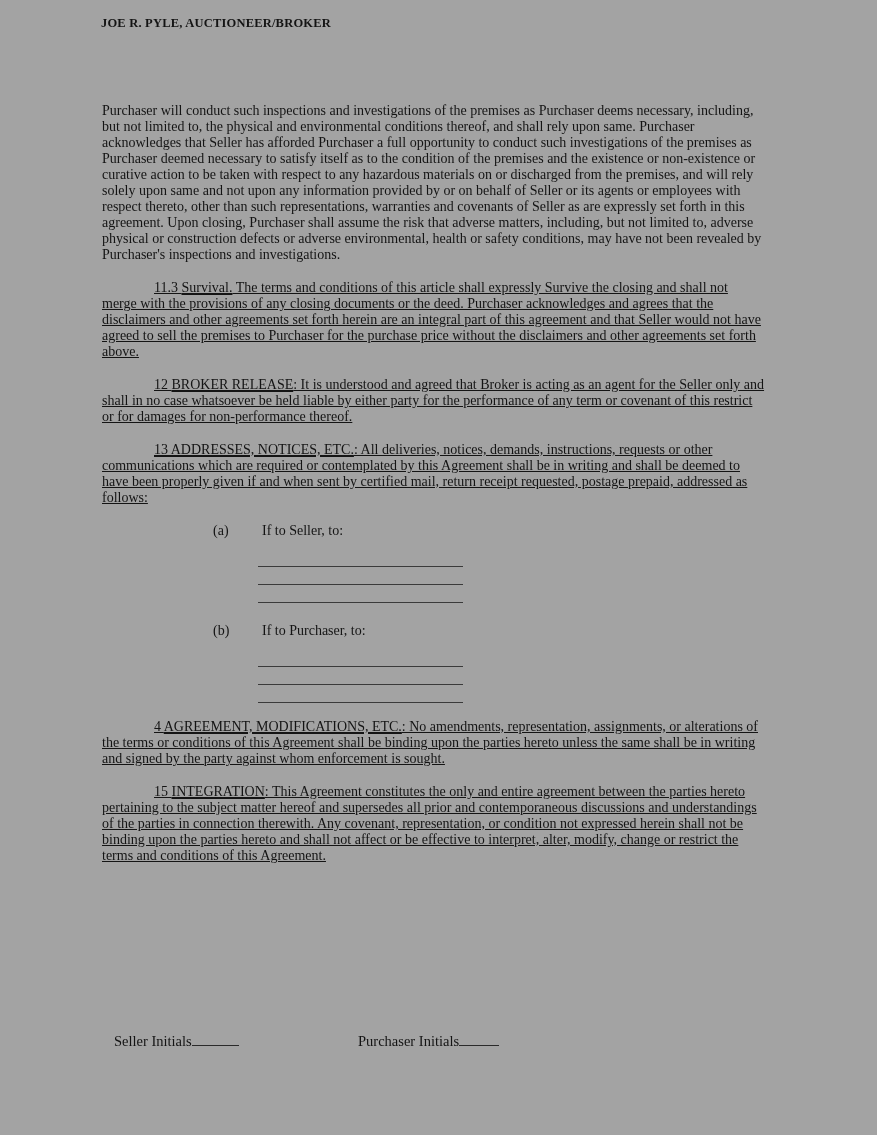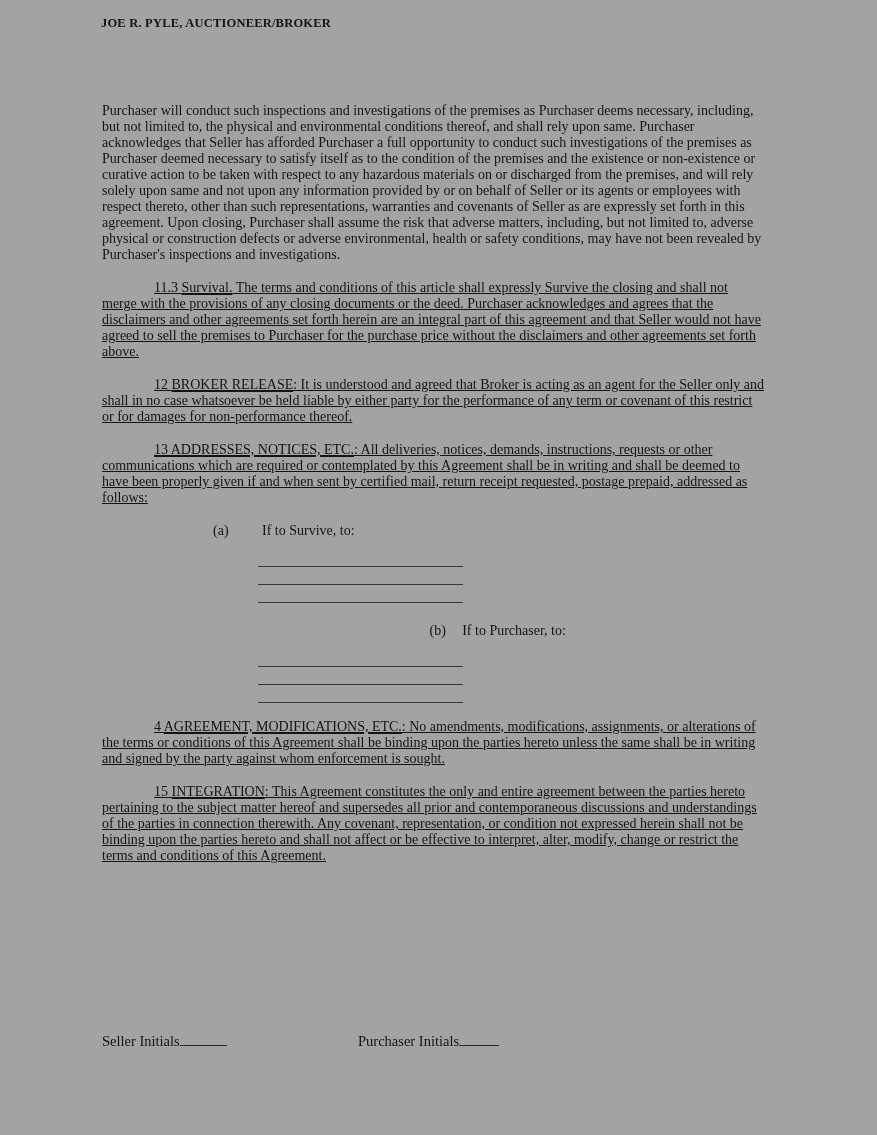--- a/index.html
+++ b/index.html
@@ -33,29 +33,29 @@
   .para { margin: 0 0 17px 0; }
   .section { text-indent: 52px; text-decoration: underline; }
   .u { text-decoration: underline; text-underline-offset: 2px; }
   .notice { margin: 0 0 20px 111px; text-indent: 0; }
   .notice-label { display: inline-block; width: 49px; }
   .blanks { margin-left: 45px; margin-top: 10px; }
   .blank-line {
     width: 205px; height: 17px;
     border-bottom: 1px solid #3a3a3a;
   }
-  .notice-b { margin-bottom: 16px; text-align: center; }
+  .notice-b { margin-bottom: 16px; }
   .footer {
     position: absolute;
     left: 102px; top: 1030px;
     width: 664px; height: 22px;
     font-size: 14.5px;
   }
   .footer-item { position: absolute; top: 0; white-space: nowrap; }
-  .footer-item.seller { left: 0; }
+  .footer-item.seller { left: 12px; }
   .footer-item.purchaser { left: 256px; }
   .init-blank {
     display: inline-block;
     height: 15px;
     border-bottom: 1px solid #2a2a2a;
   }
   .init-blank.seller-w { width: 47px; }
   .init-blank.purchaser-w { width: 40px; }
 </style>
 </head>
@@ -69,38 +69,38 @@
 
     <p class="para">Purchaser will conduct such inspections and investigations of the premises as Purchaser deems necessary, including, but not limited to, the physical and environmental conditions thereof, and shall rely upon same. Purchaser acknowledges that Seller has afforded Purchaser a full opportunity to conduct such investigations of the premises as Purchaser deemed necessary to satisfy itself as to the condition of the premises and the existence or non-existence or curative action to be taken with respect to any hazardous materials on or discharged from the premises, and will rely solely upon same and not upon any information provided by or on behalf of Seller or its agents or employees with respect thereto, other than such representations, warranties and covenants of Seller as are expressly set forth in this agreement. Upon closing, Purchaser shall assume the risk that adverse matters, including, but not limited to, adverse physical or construction defects or adverse environmental, health or safety conditions, may have not been revealed by Purchaser's inspections and investigations.</p>
 
     <p class="para section"><span>11.3 </span><span class="u">Survival.</span><span> The terms and conditions of this article shall expressly Survive the closing and shall not merge with the provisions of any closing documents or the deed.  Purchaser acknowledges and agrees that the disclaimers and other agreements set forth herein are an integral part of this agreement and that Seller would not have agreed to sell the premises to Purchaser for the purchase price without the disclaimers and other agreements set forth above.</span></p>
 
     <p class="para section"><span>12 </span><span class="u">BROKER RELEASE</span><span>: It is understood and agreed that Broker is acting as an agent for the Seller only and shall in no case whatsoever be held liable by either party for the performance of any term or covenant of this restrict or for damages for non-performance thereof.</span></p>
 
     <p class="para section"><span></span><span class="u">13 ADDRESSES, NOTICES, ETC.</span><span>: All deliveries, notices, demands, instructions, requests or other communications which are required or contemplated by this Agreement shall be in writing and shall be deemed to have been properly given if and when sent by certified mail, return receipt requested, postage prepaid, addressed as follows:</span></p>
 
     <div class="notice">
-      <div class="notice-head"><span class="notice-label">(a)</span><span>If to Survive, to:</span></div>
+      <div class="notice-head"><span class="notice-label">(a)</span><span>If to Seller, to:</span></div>
       <div class="blanks">
         <div class="blank-line"></div>
         <div class="blank-line"></div>
         <div class="blank-line"></div>
       </div>
     </div>
 
     <div class="notice notice-b">
       <div class="notice-head"><span class="notice-label">(b)</span><span>If to Purchaser, to:</span></div>
       <div class="blanks">
         <div class="blank-line"></div>
         <div class="blank-line"></div>
         <div class="blank-line"></div>
       </div>
     </div>
 
-    <p class="para section"><span>4 </span><span class="u">AGREEMENT, MODIFICATIONS, ETC.</span><span>: No amendments, modifications, assignments, or alterations of the terms or conditions of this Agreement shall be binding upon the parties hereto unless the same shall be in writing and signed by the party against whom enforcement is sought.</span></p>
+    <p class="para section"><span>4 </span><span class="u">AGREEMENT, MODIFICATIONS, ETC.</span><span>: No amendments, representation, assignments, or alterations of the terms or conditions of this Agreement shall be binding upon the parties hereto unless the same shall be in writing and signed by the party against whom enforcement is sought.</span></p>
 
     <p class="para section"><span>15 </span><span class="u">INTEGRATION</span><span>: This Agreement constitutes the only and entire agreement between the parties hereto pertaining to the subject matter hereof and supersedes all prior and contemporaneous discussions and understandings of the parties in connection therewith. Any covenant, representation, or condition not expressed herein shall not be binding upon the parties hereto and shall not affect or be effective to interpret, alter, modify, change or restrict the terms and conditions of this Agreement.</span></p>
 
 
   </div>
 
   <div class="footer">
     <div class="footer-item seller"><span>Seller Initials</span><span class="init-blank seller-w"></span></div>
     <div class="footer-item purchaser"><span>Purchaser Initials</span><span class="init-blank purchaser-w"></span></div>
   </div>

